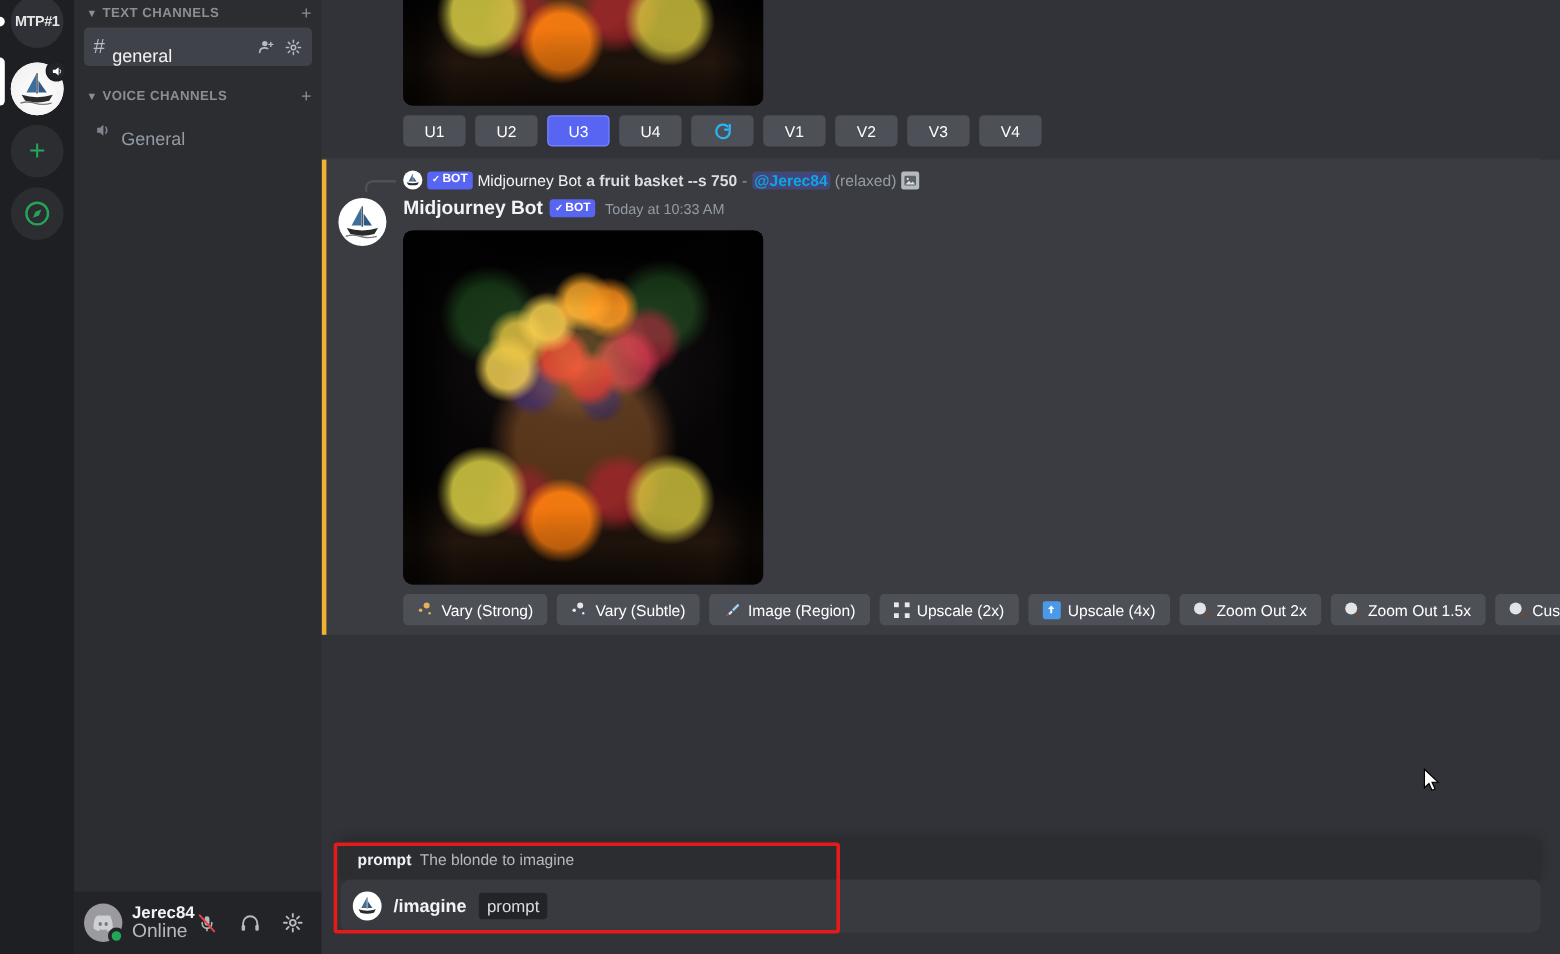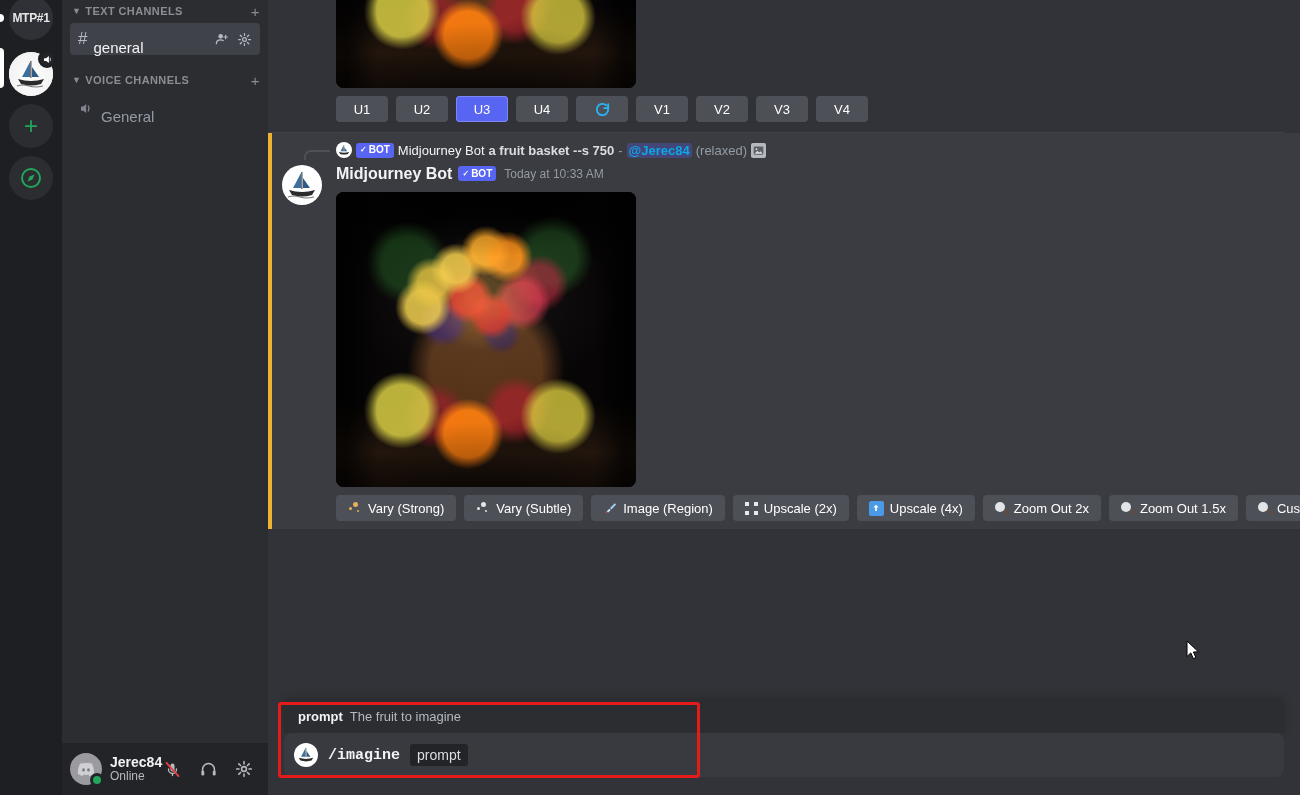--- a/index.html
+++ b/index.html
@@ -75,21 +75,21 @@
   .user-avatar{
     width:32px;height:32px;border-radius:50%;background:#9a9a9f;position:relative;
     display:flex;align-items:center;justify-content:center;flex:0 0 32px;
   }
   .user-status{
     position:absolute;right:-2px;bottom:-2px;width:14px;height:14px;border-radius:50%;
     background:#23a55a;border:3px solid #232428;
   }
   .user-meta{flex:1;min-width:0;line-height:1.15;}
   .user-name{color:#f2f3f5;font-size:14px;font-weight:600;}
-  .user-sub{color:#b5bac1;font-size:12px;}
+  .user-sub{color:#b5bac1;font-size:16px;}
   .user-btns{display:flex;align-items:center;gap:4px;}
   .ubtn{width:32px;height:32px;border-radius:4px;display:flex;align-items:center;justify-content:center;color:#b5bac1;cursor:pointer;}
 
   
   .main { flex:1; position:relative; background:#313338; display:flex; flex-direction:column; overflow:hidden; }
   .msgs { flex:1; position:relative; overflow:hidden; }
 
   .msg-block{ position:relative; padding: 0 16px 0 0; }
   .msg-block.highlighted{
     background:#3a3c42;
@@ -197,21 +197,21 @@
   }
   .cmd-hint b{color:#f2f3f5;font-weight:700;font-size:13px;}
   .compose{
     background:#383a40; border-radius:8px; display:flex; align-items:center;
     padding: 0 10px; height:44px; gap:10px;
   }
   .compose-avatar{
     width:24px;height:24px;border-radius:50%;background:#fff;overflow:hidden;
     display:flex;align-items:center;justify-content:center;flex:0 0 24px;
   }
-  .slash{color:#f2f3f5;font-size:15px;font-weight:700;font-family:Liberation Mono, monospace;}
+  .slash{color:#f2f3f5;font-size:15px;font-weight:700;}
   .opt-chip{
     background:#232428;color:#dbdee1;font-size:14px;border-radius:3px;padding:2px 7px;
     line-height:1.3;
   }
   .typed{
     color:#f2f3f5;font-size:15px;position:relative;padding-right:1px;white-space:pre;
   }
   .caret{
     display:inline-block;width:1px;height:17px;background:#f2f3f5;vertical-align:-3px;margin-left:1px;
   }
@@ -567,21 +567,21 @@
             </div>
           </div>
         </div>
       </div>
     </div>
 
     <div class="input-zone">
       <div class="cmd-popout">
         <div class="cmd-hint">
           <b>prompt</b>
-          <span>The fruit to imagine</span>
+          <span>The blonde to imagine</span>
         </div>
       </div>
       <div class="compose">
         <div class="compose-avatar">
           <svg width="20" height="20" viewBox="0 0 36 36">
             <path d="M17 6 L17 21 L9 21 Z" fill="#3d6f9e"></path>
             <path d="M19 11 L26 21 L19 21 Z" fill="#2f5a85"></path>
             <rect x="17.2" y="5" width="1.3" height="17" fill="#555"></rect>
             <path d="M5 23 Q18 27 31 23 L28 28 Q18 31 8 28 Z" fill="#2b2b2b"></path>
           </svg>

